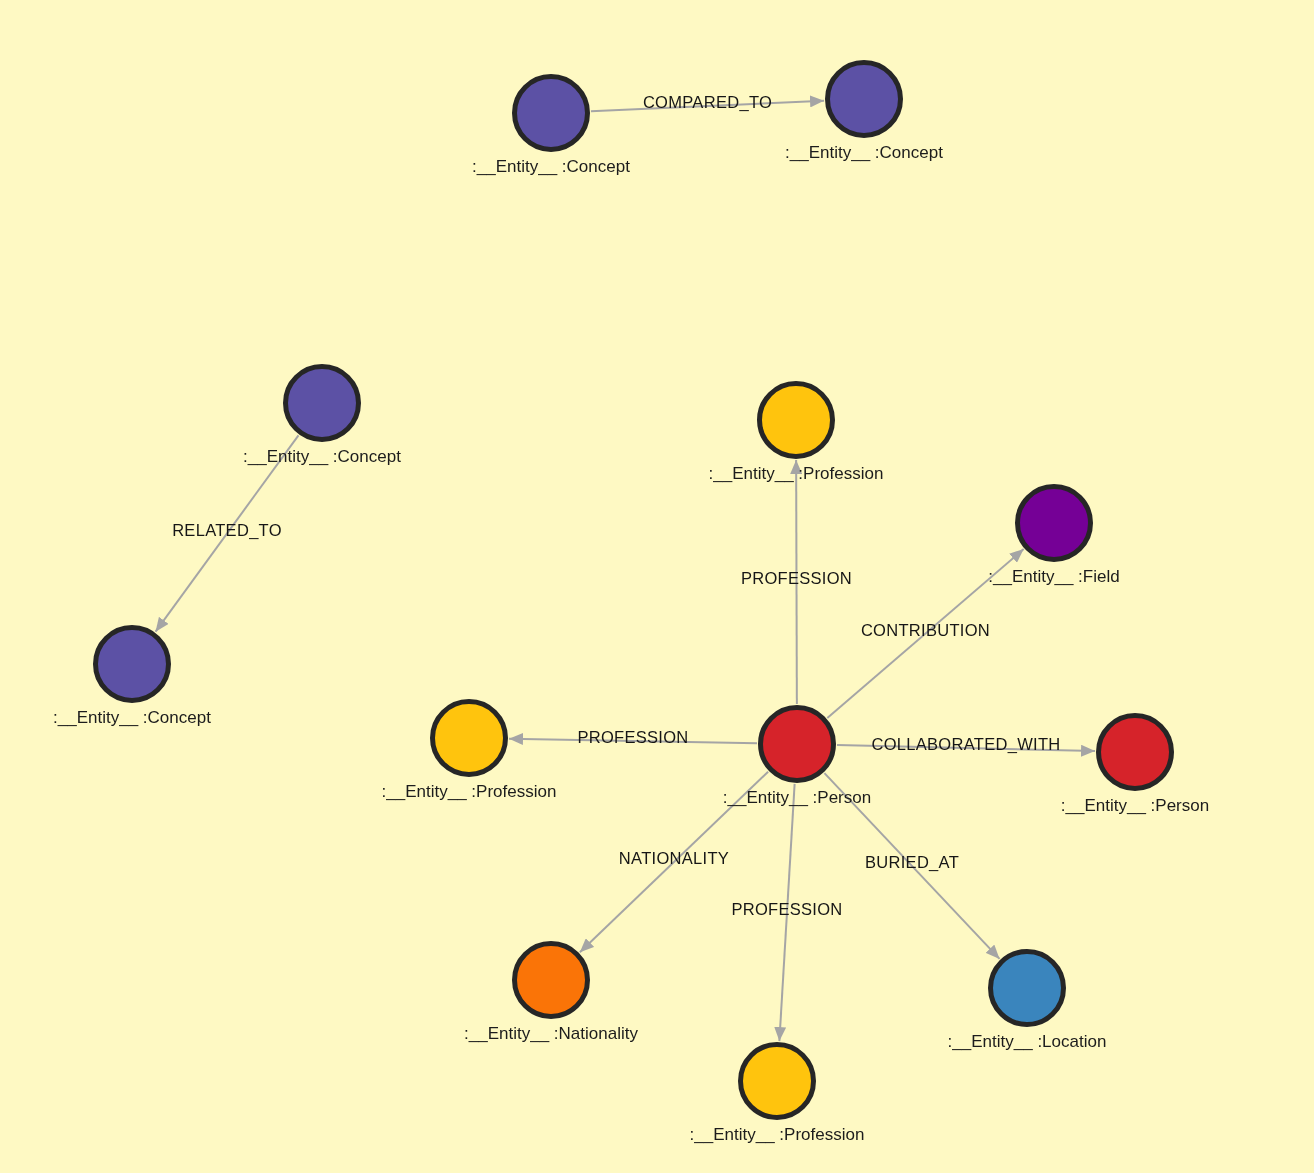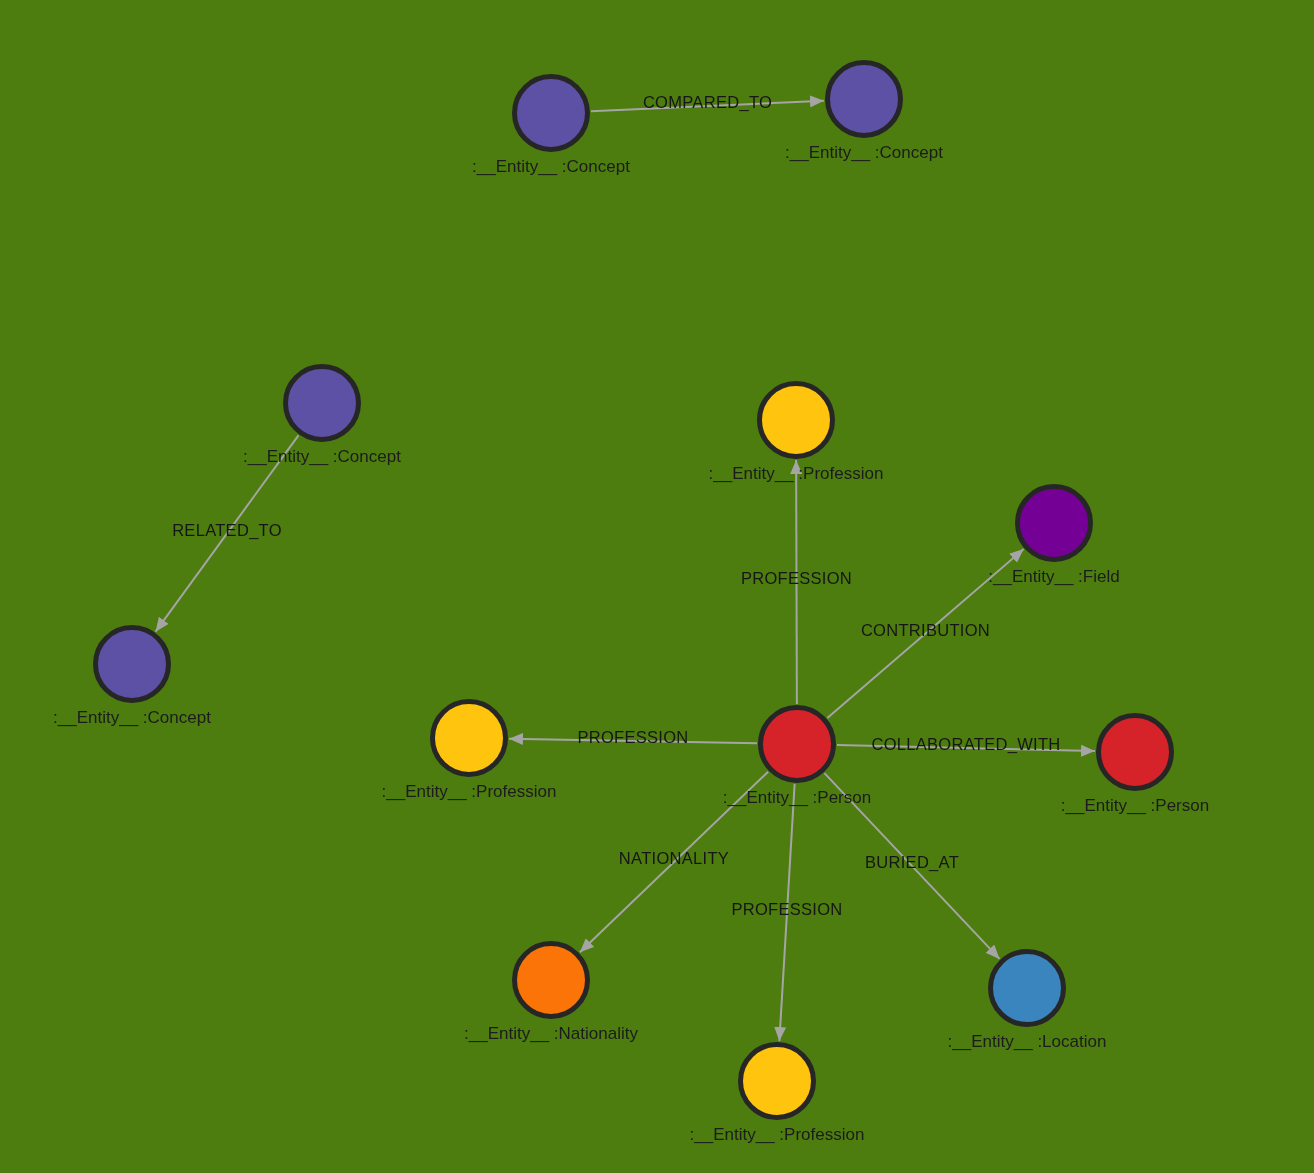--- a/index.html
+++ b/index.html
@@ -5,21 +5,21 @@
   html, body {
     margin: 0;
     padding: 0;
     background: #ffffff;
     font-family: "Liberation Sans", sans-serif;
   }
   .canvas {
     position: relative;
     width: 1314px;
     height: 1173px;
-    background: #4d7c0f;
+    background: #fef9c3;
     overflow: hidden;
   }
   svg { position: absolute; left: 0; top: 0; }
   .edge-line {
     fill: none;
   }
   .edge-label {
     font-family: "Liberation Sans", sans-serif;
     font-size: 16.5px;
     letter-spacing: 0.3px;

